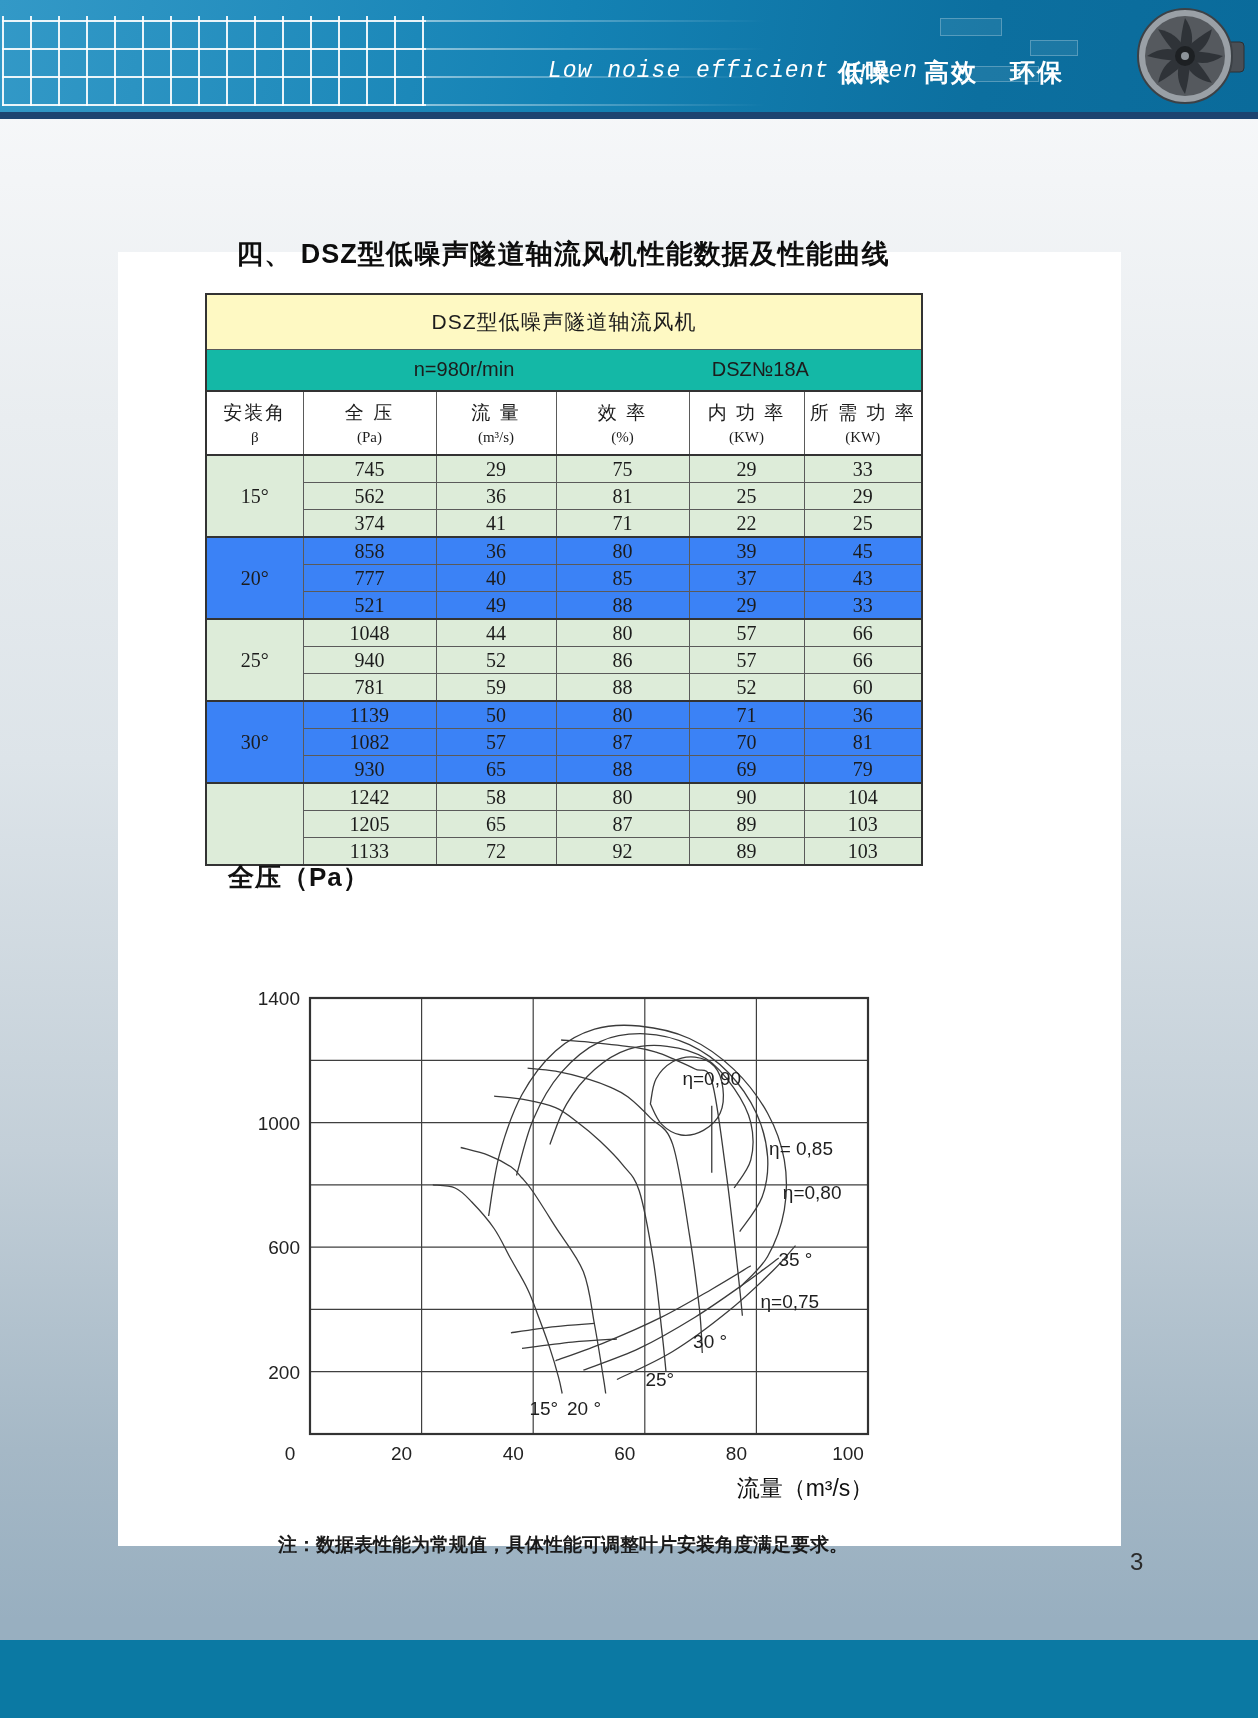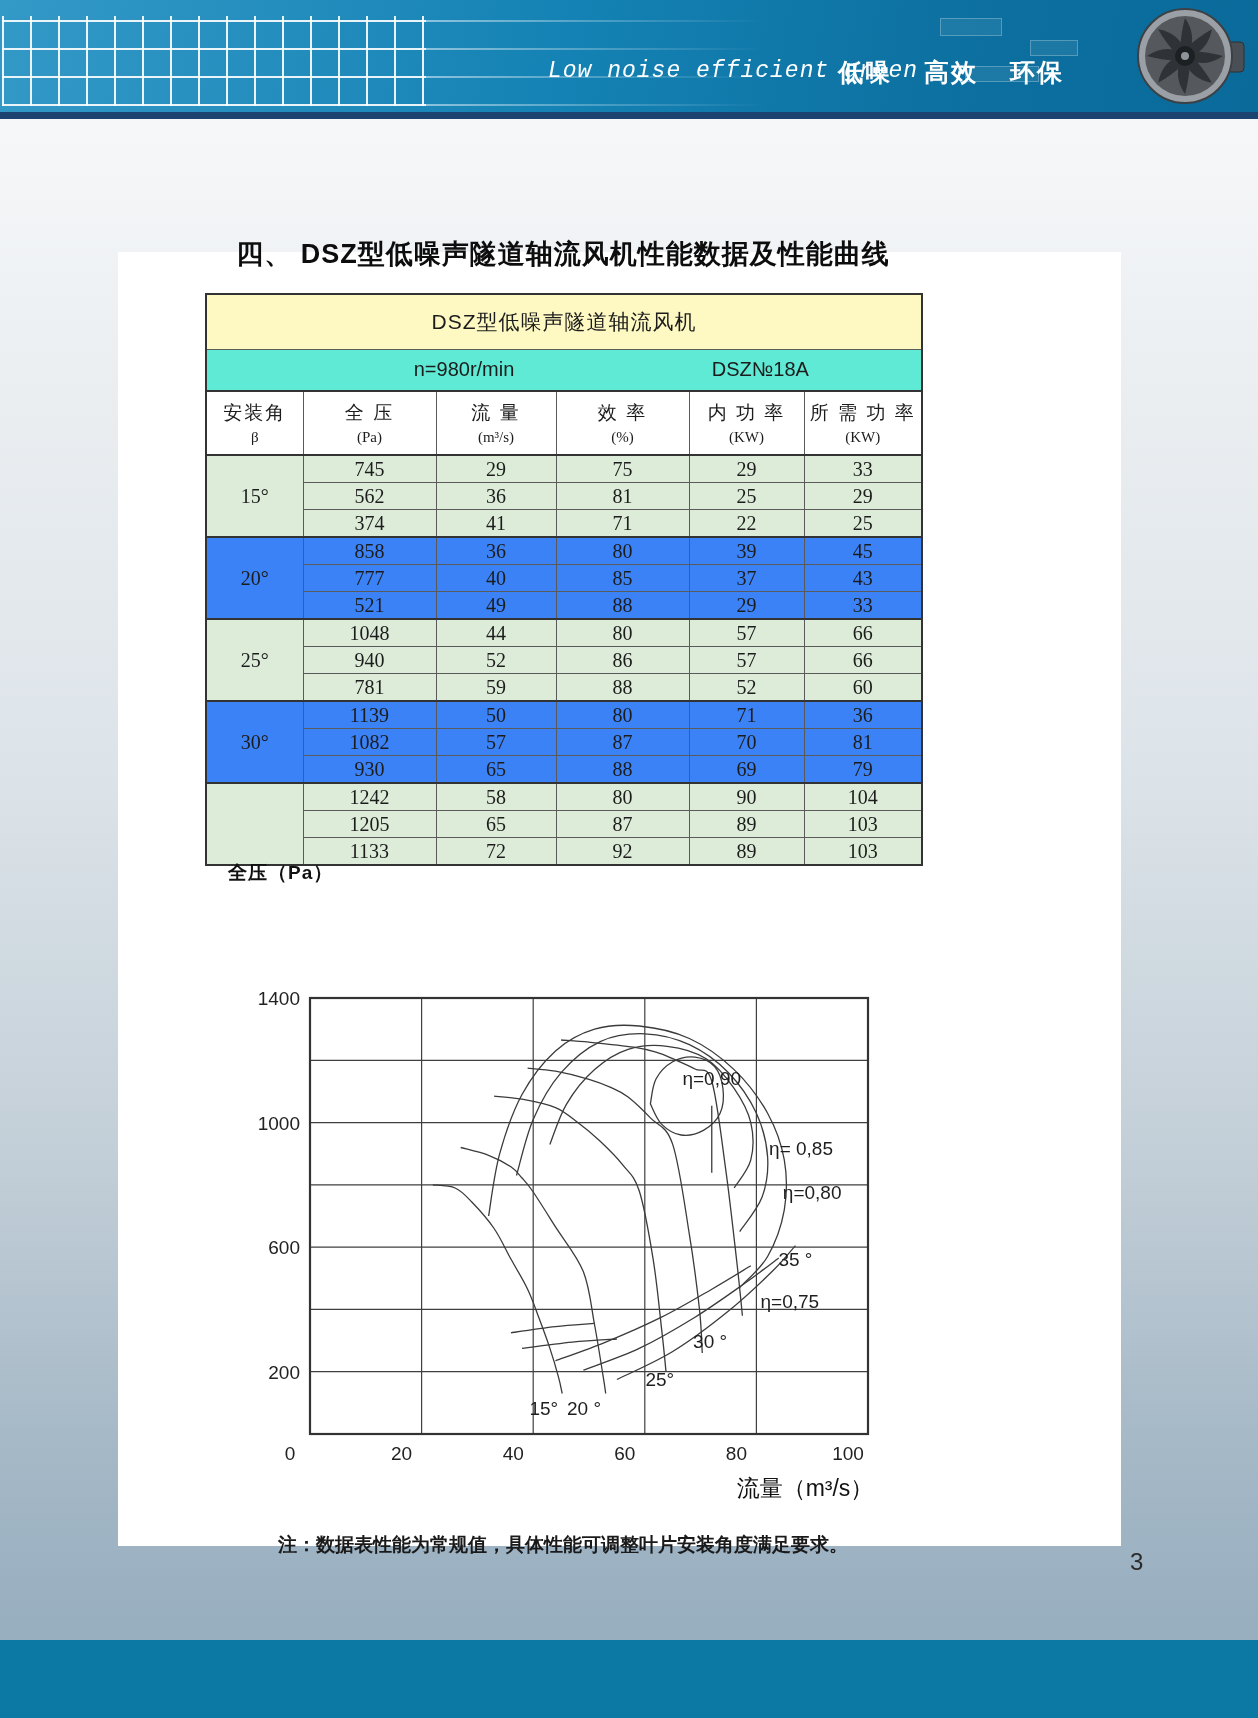--- a/index.html
+++ b/index.html
@@ -27,32 +27,32 @@
   .header-strip{position:absolute;left:0;top:112px;width:1258px;height:7px;background:#1d4470;}
   
   .panel{position:absolute;left:118px;top:252px;width:1003px;height:1294px;background:#ffffff;}
   .doc-title{position:absolute;left:205px;top:236px;width:716px;text-align:center;
              font-size:27px;font-weight:bold;color:#0d0d0d;letter-spacing:1px;}
   
   table.perf{position:absolute;left:205px;top:293px;width:716px;border-collapse:collapse;
              table-layout:fixed;border:2px solid #333;}
   table.perf td,table.perf th{border:1px solid #5a5a5a;padding:0;text-align:center;color:#1c1c1c;}
   tr.title-row td{background:#fef9c3;height:54px;font-size:21px;letter-spacing:1px;}
-  tr.sub-row td{background:#5eead4;height:40px;font-size:20px;position:relative;border-bottom:2px solid #333;}
+  tr.sub-row td{background:#14b8a6;height:40px;font-size:20px;position:relative;border-bottom:2px solid #333;}
   tr.sub-row .sub-left{position:absolute;left:13%;width:46%;top:8px;text-align:center;}
   tr.sub-row .sub-right{position:absolute;left:62%;width:31%;top:8px;text-align:center;}
   tr.cols-row th{background:#ffffff;height:62px;font-weight:normal;border-bottom:2px solid #333;}
   .col-name{font-size:19px;letter-spacing:2px;}
   .col-unit{font-size:15px;font-family:"Liberation Serif",serif;margin-top:3px;}
   tbody.data td{height:26px;font-size:20px;font-family:"Liberation Serif",serif;}
   tbody.data tr.tint-green td{background:#ddecd9;}
   tbody.data tr.tint-blue td{background:#3b82f6;}
   tbody.data tr.group-start td{border-top:2px solid #333;}
   
-  .chart-ylabel{position:absolute;left:228px;top:860px;font-size:19px;font-weight:600;color:#111;letter-spacing:1px;}
+  .chart-ylabel{position:absolute;left:228px;top:860px;font-size:26px;font-weight:600;color:#111;letter-spacing:1px;}
   svg.chart{position:absolute;left:250px;top:948px;}
   .grid{stroke:#3f3f3f;stroke-width:1.2;}
   .plot-border{stroke:#333;stroke-width:2.2;fill:none;}
   .curve{stroke:#3b3b3b;stroke-width:1.3;fill:none;}
   .tick{font-family:"Liberation Sans",sans-serif;font-size:19px;fill:#222;}
   .axis-title{font-family:"Liberation Sans",sans-serif;font-size:23px;fill:#111;}
   .anno{font-family:"Liberation Sans",sans-serif;font-size:19px;fill:#1e1e1e;}
   
   .note{position:absolute;left:205px;top:1504px;width:716px;text-align:center;
         font-size:19px;font-weight:bold;color:#1a1a1a;margin-top:28px;}

